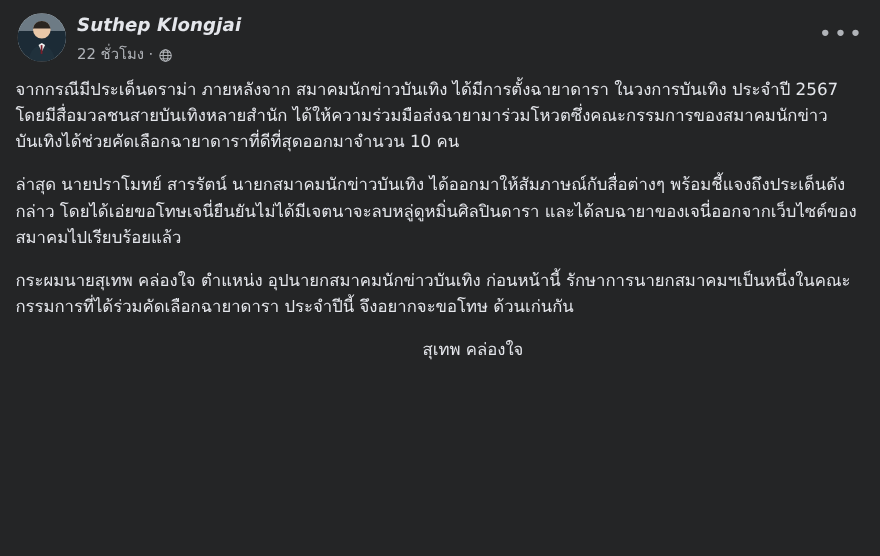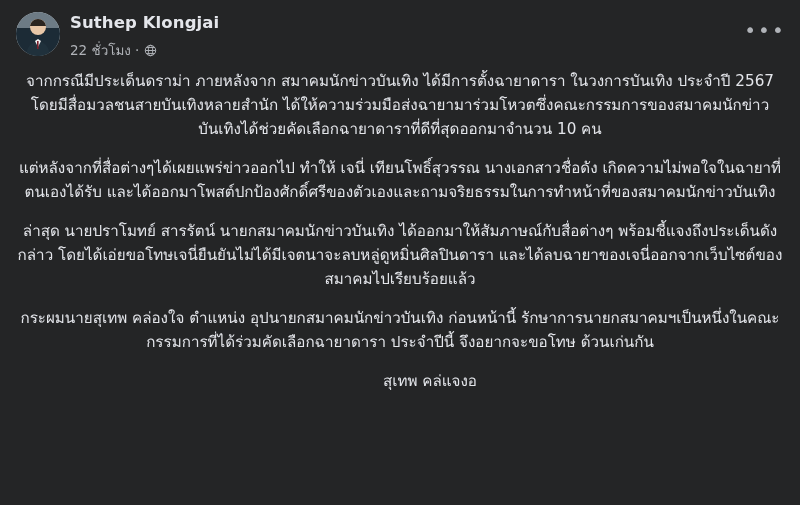--- a/index.html
+++ b/index.html
@@ -45,20 +45,21 @@
     flex-direction: column;
     justify-content: center;
     padding-top: 1px;
   }
   .author {
     font-size: 16.5px;
     font-weight: bold;
     color: #e4e6eb;
     line-height: 20px;
     letter-spacing: 0.1px;
+    font-style: italic;
   }
   .meta {
     display: flex;
     align-items: center;
     font-size: 13.5px;
     color: #b0b3b8;
     line-height: 18px;
     margin-top: 8px;
   }
   .meta .dot {
@@ -87,21 +88,21 @@
   }
   .post-body {
     margin-top: 4px;
     font-size: 15.2px;
     line-height: 1.58;
     color: #e4e6eb;
     flex: 1;
   }
   .para {
     margin: 0 0 15px 0;
-    text-align: center;
+    text-align: left;
     word-break: break-word;
   }
   .para:last-child { margin-bottom: 0; }
   .signature {
     text-align: center;
     margin: 0;
     padding-left: 60px;
     font-size: 15.2px;
     line-height: 1.58;
     color: #e4e6eb;
@@ -139,19 +140,18 @@
             <line x1="2.8" y1="11.6" x2="13.2" y2="11.6"></line>
           </svg>
         </span>
       </div>
     </div>
     <div class="menu-dots">•••</div>
   </div>
 
   <div class="post-body">
     <p class="para">จากกรณีมีประเด็นดราม่า ภายหลังจาก สมาคมนักข่าวบันเทิง ได้มีการตั้งฉายาดารา ในวงการบันเทิง ประจำปี 2567 โดยมีสื่อมวลชนสายบันเทิงหลายสำนัก ได้ให้ความร่วมมือส่งฉายามาร่วมโหวตซึ่งคณะกรรมการของสมาคมนักข่าวบันเทิงได้ช่วยคัดเลือกฉายาดาราที่ดีที่สุดออกมาจำนวน 10 คน</p>
-    <p class="para">แต่หลังจากที่สื่อต่างๆได้เผยแพร่ข่าวออกไป ทำให้ เจนี่ เทียนโพธิ์สุวรรณ นางเอกสาวชื่อดัง เกิดความไม่พอใจในฉายาที่ตนเองได้รับ และได้ออกมาโพสต์ปกป้องศักดิ์ศรีของตัวเองและถามจริยธรรมในการทำหน้าที่ของสมาคมนักข่าวบันเทิง</p>
     <p class="para">ล่าสุด นายปราโมทย์ สารรัตน์ นายกสมาคมนักข่าวบันเทิง ได้ออกมาให้สัมภาษณ์กับสื่อต่างๆ พร้อมชี้แจงถึงประเด็นดังกล่าว โดยได้เอ่ยขอโทษเจนี่ยืนยันไม่ได้มีเจตนาจะลบหลู่ดูหมิ่นศิลปินดารา และได้ลบฉายาของเจนี่ออกจากเว็บไซต์ของสมาคมไปเรียบร้อยแล้ว</p>
     <p class="para">กระผมนายสุเทพ คล่องใจ ตำแหน่ง อุปนายกสมาคมนักข่าวบันเทิง ก่อนหน้านี้ รักษาการนายกสมาคมฯเป็นหนึ่งในคณะกรรมการที่ได้ร่วมคัดเลือกฉายาดารา ประจำปีนี้ จึงอยากจะขอโทษ ด้วนเก่นกัน</p>
-    <p class="signature">สุเทพ  คล่แจงอ</p>
+    <p class="signature">สุเทพ  คล่องใจ</p>
   </div>
 
 </div>
 
 </body></html>

